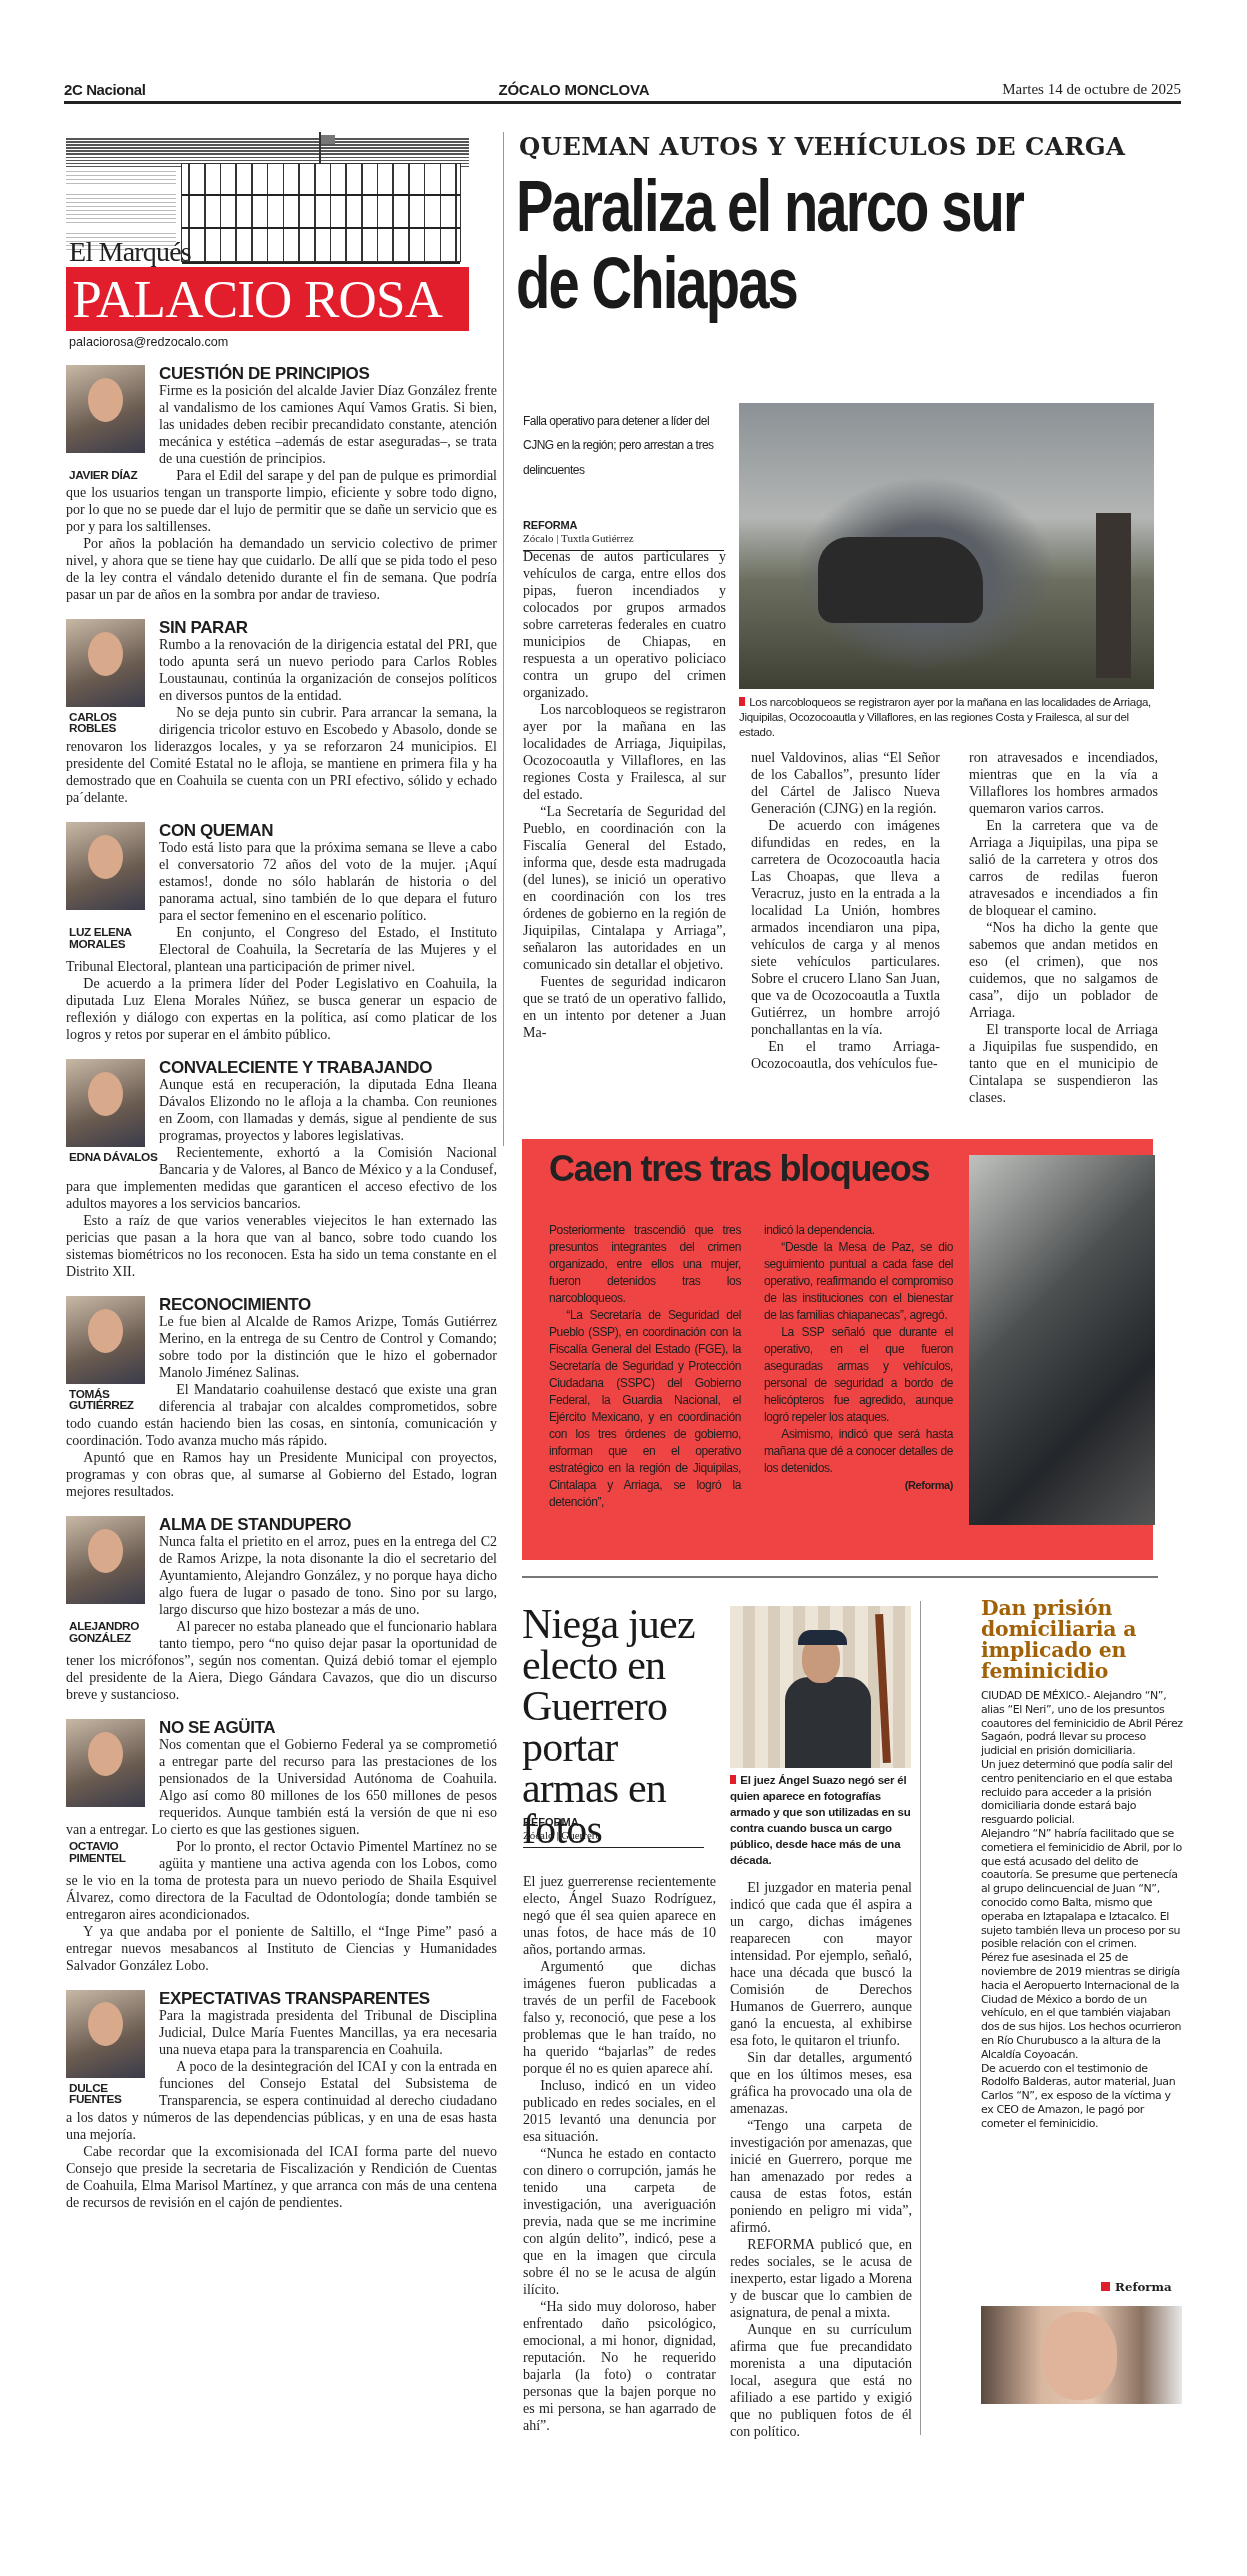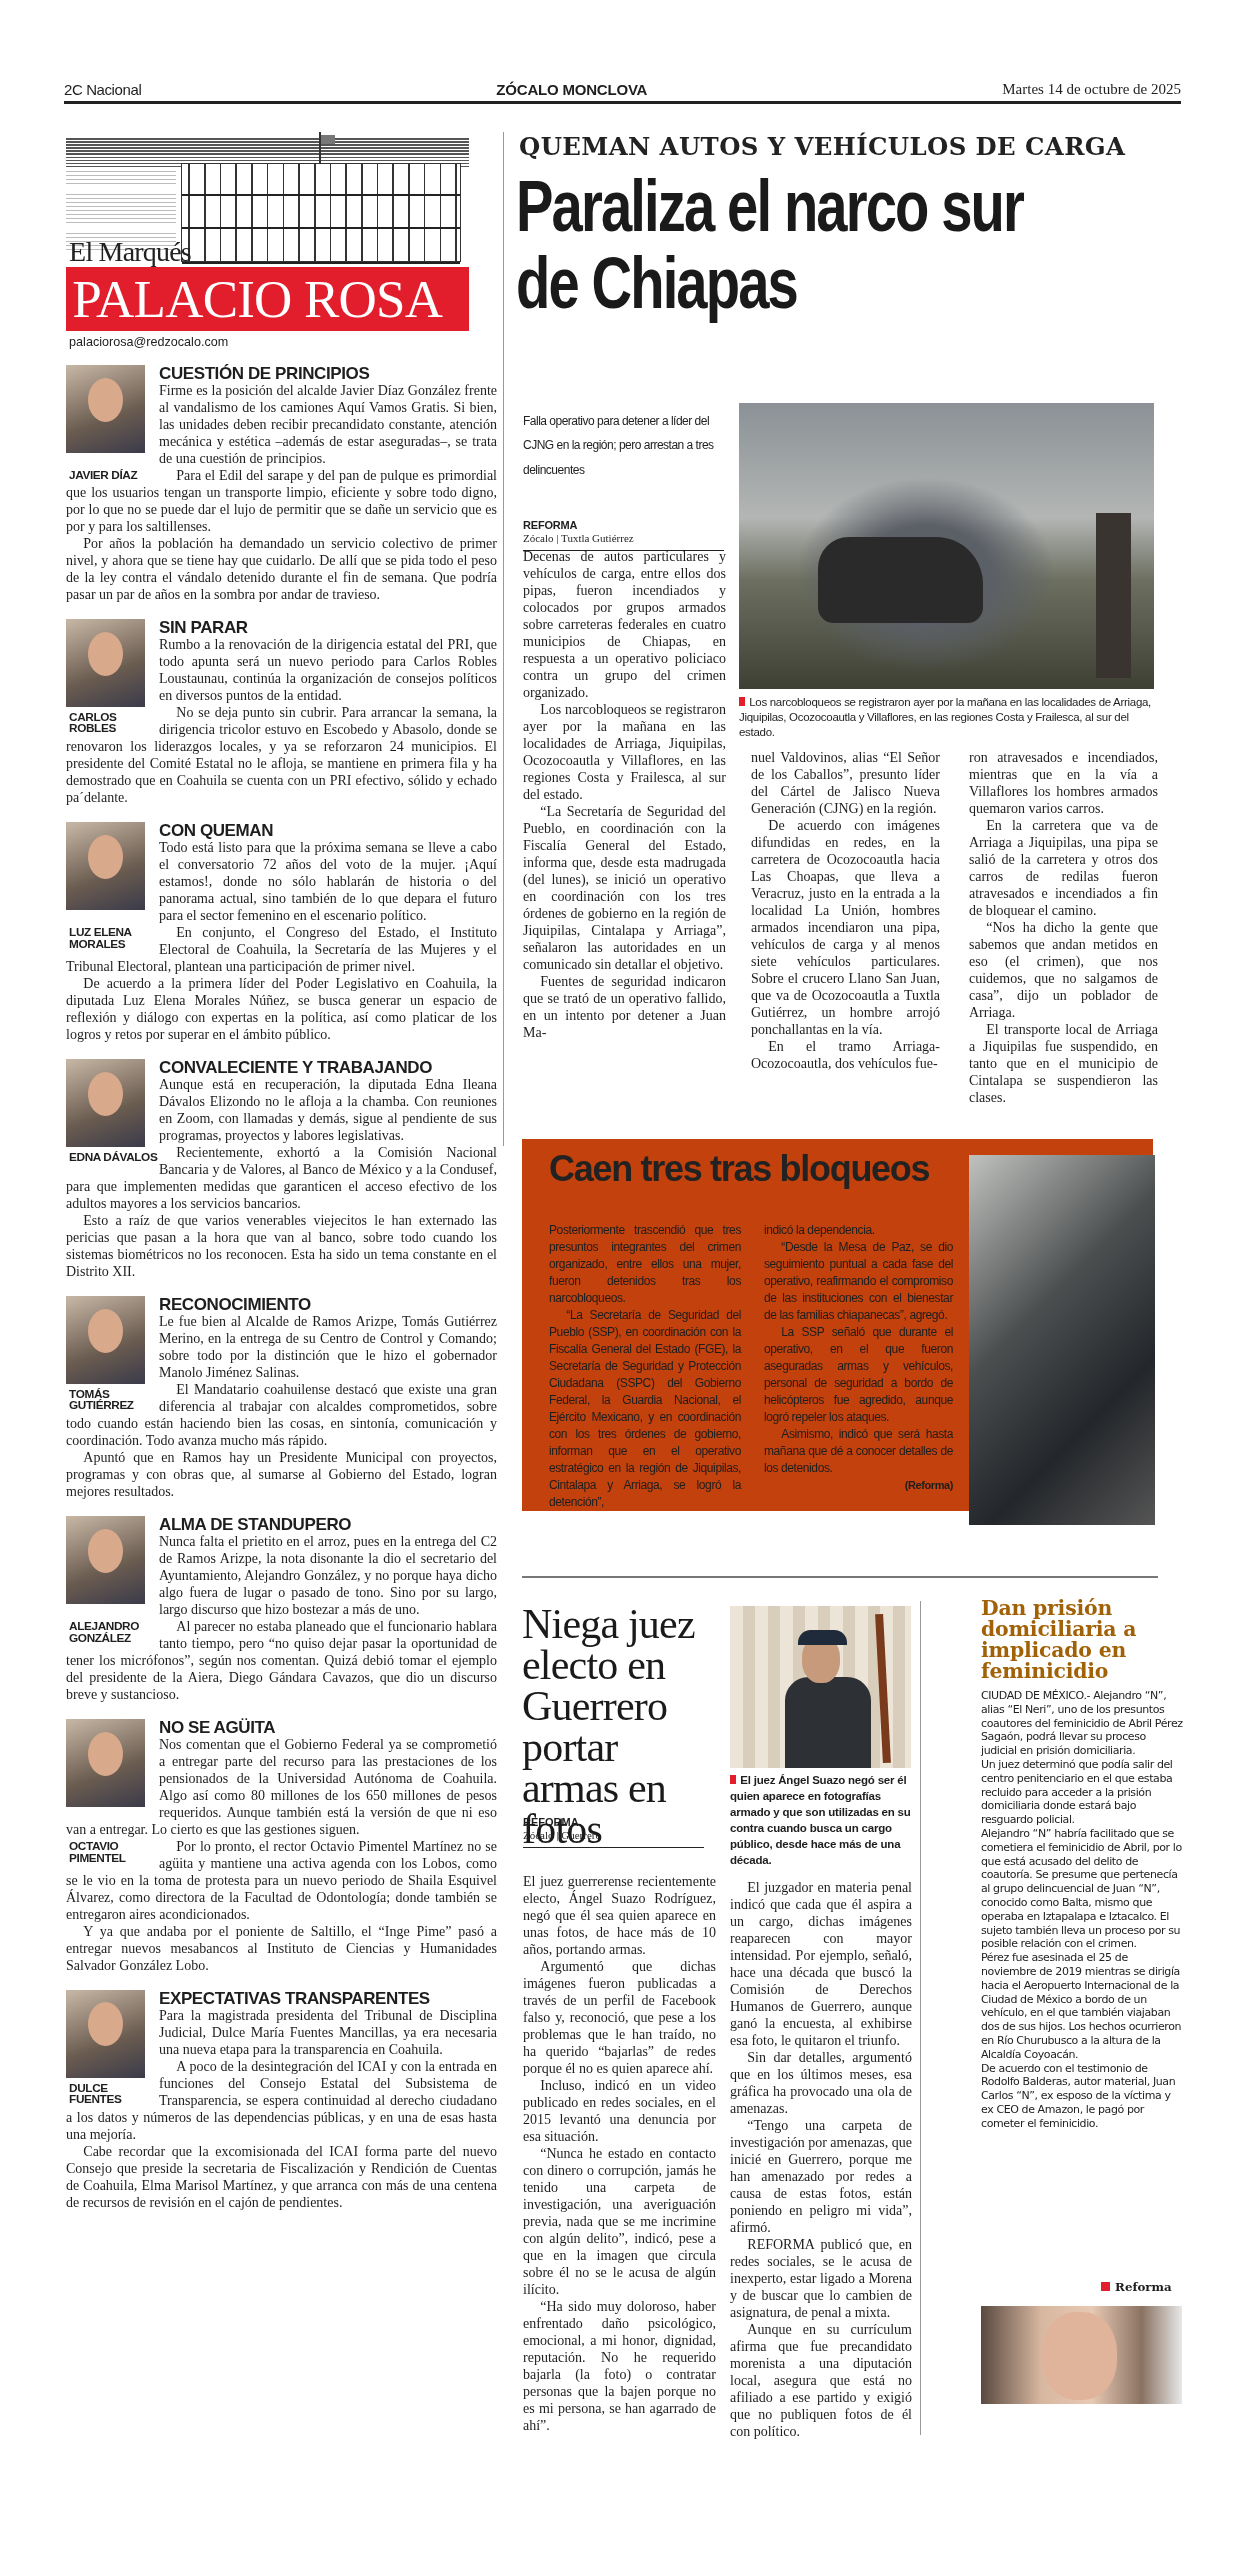--- a/index.html
+++ b/index.html
@@ -1,19 +1,19 @@
 <!DOCTYPE html>
 <html style="font-size:12.6px"><head>
 <meta charset="utf-8">
 <style>
 *{box-sizing:border-box;margin:0;padding:0}
 html,body{width:1248px;height:2576px;background:#fff;overflow:hidden}
 body{font-family:"Liberation Serif","DejaVu Serif",serif;color:#1e1e1e;position:relative}
 .topbar{position:absolute;top:79px;left:64px;width:1117px;height:25px;display:flex;justify-content:space-between;align-items:flex-end;font-family:"Liberation Sans",sans-serif;font-size:15px;border-bottom:3.1px solid #222;padding-bottom:3.1px}
-.topbar .sec{font-weight:normal;letter-spacing:-0.4px}
+.topbar .sec{font-weight:bold;letter-spacing:-0.4px}
 .topbar .pub{font-weight:bold;letter-spacing:-0.2px}
 .topbar .date{font-family:"Liberation Serif",serif;font-size:15px}
 
 
 .left{position:absolute;left:66px;top:132px;width:431px}
 .masthead{position:relative;height:179px}
 .mast-lines{position:absolute;left:0;top:6.3px;width:403px;height:31px;background:repeating-linear-gradient(#555 0 1.6px,#fff 1.6px 3.1px)}
 .mast-lines2{position:absolute;left:0;top:39px;width:110px;height:79px;background:repeating-linear-gradient(#bbb 0 0.8px,#fff 0.8px 3.9px)}
 .palace{position:absolute;left:115px;top:31px;width:280px;height:99px;border:0.8px solid #333;background:
  repeating-linear-gradient(90deg,#fff 0 6.3px,#333 6.3px 7.9px,#fff 7.9px 15.7px),#fff}
@@ -44,21 +44,21 @@
  radial-gradient(ellipse at 45% 60%,#5b5f66 0 20%,transparent 40%),
  linear-gradient(#8b9196,#b3b6b4 40%,#6c6f60 62%,#3e4034 100%)}
 .photo-main .car{position:absolute;left:79px;top:134px;width:165px;height:86px;border-radius:31px 47px 15.7px 15.7px;background:#2a2a2a}
 .photo-main .man{position:absolute;left:357px;top:110px;width:35px;height:165px;background:#3a3430}
 .caption{position:absolute;left:739px;top:695px;width:420px;font-family:"Liberation Sans",sans-serif;font-size:11.5px;line-height:15px;letter-spacing:-0.3px}
 .redmark{display:inline-block;width:5.5px;height:9.4px;background:#e21d2c;margin-right:4.7px}
 .col{position:absolute;font-size:14px;line-height:17px;text-align:justify}
 .col p{text-indent:17.3px}
 .col p.first{text-indent:0}
 
-.box{position:absolute;left:522px;top:1139px;width:631px;height:372px;background:#c2410c}
+.box{position:absolute;left:522px;top:1139px;width:631px;height:421px;background:#ef4444}
 .box h2{position:absolute;left:27px;top:9.4px;font-family:"Liberation Sans",sans-serif;font-weight:bold;font-size:36px;letter-spacing:-1.3px;color:#222}
 .box .bc{position:absolute;font-family:"Liberation Sans",sans-serif;font-size:12px;line-height:17px;letter-spacing:-0.4px;text-align:justify}
 .box .bc p{text-indent:17.3px}
 .box .bc p.first{text-indent:0}
 .box .ref{text-align:right;font-weight:bold;font-size:11px}
 .box-photo{position:absolute;left:969px;top:1155px;width:186px;height:370px;background:linear-gradient(135deg,#c0c2bf,#4c4f50 40%,#23262a 70%,#555 100%)}
 
 .hrule{position:absolute;left:522px;top:1576px;width:636px;height:2.4px;background:#777}
 .niega{position:absolute;left:522px;top:1604px;width:189px;font-family:"Liberation Serif",serif;font-size:42px;line-height:41px;letter-spacing:-0.8px;color:#1a1a1a}
 .byline2{position:absolute;left:523px;top:1816px;width:181px;font-family:"Liberation Sans",sans-serif;border-bottom:1.6px solid #222;padding-bottom:4.7px}

